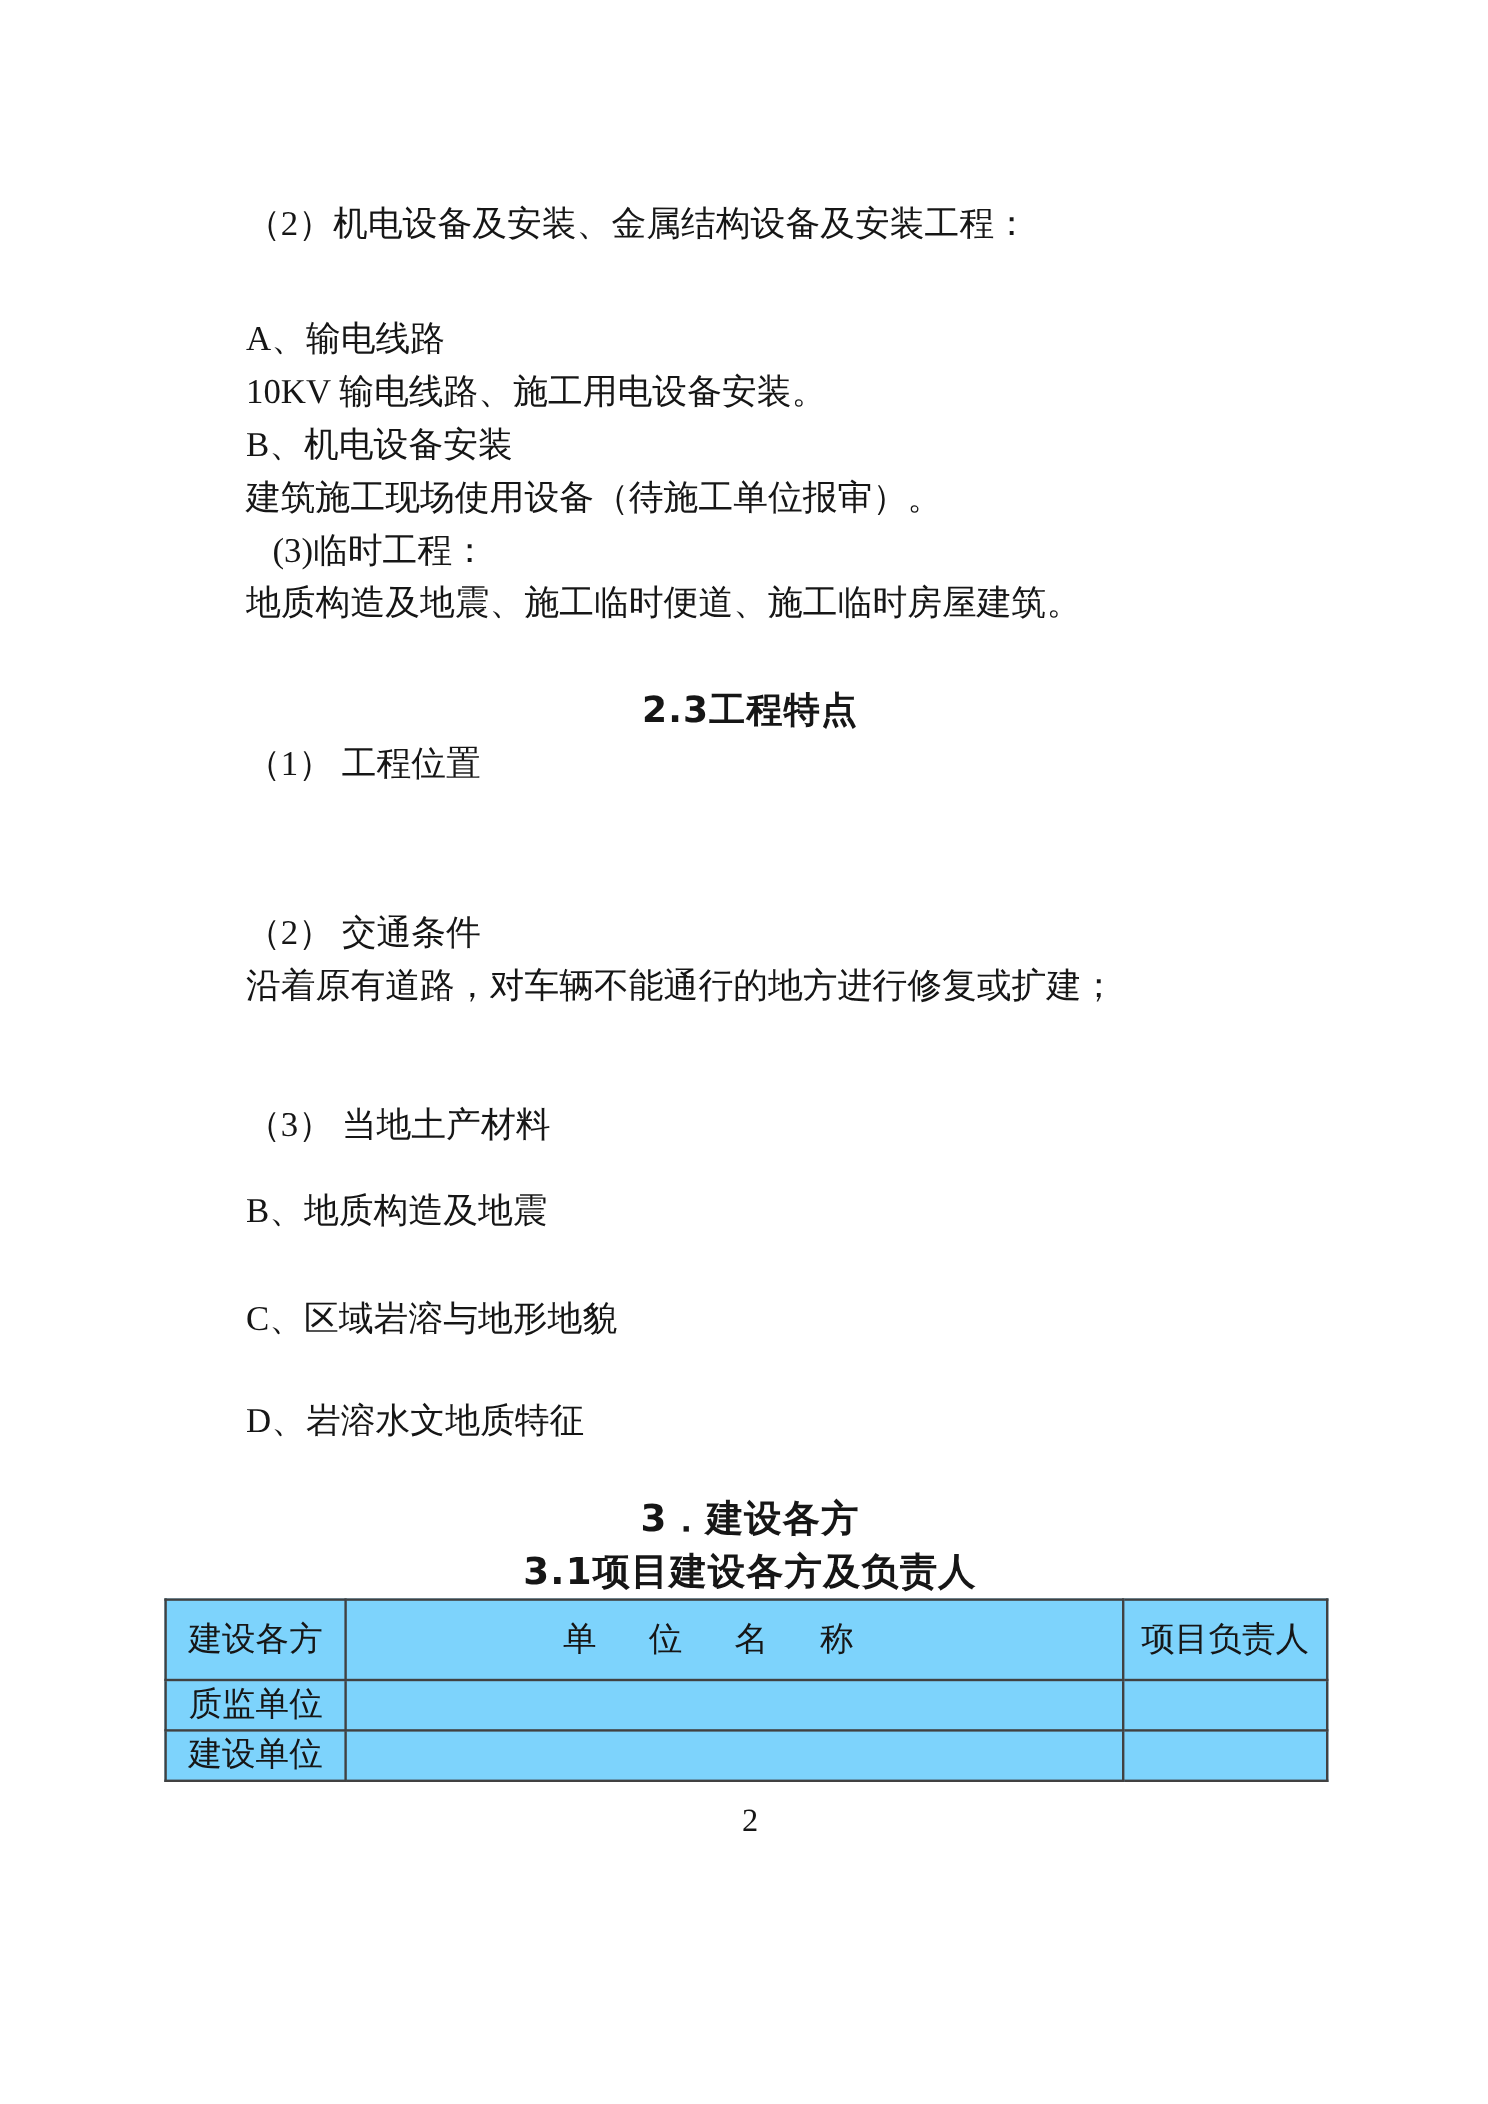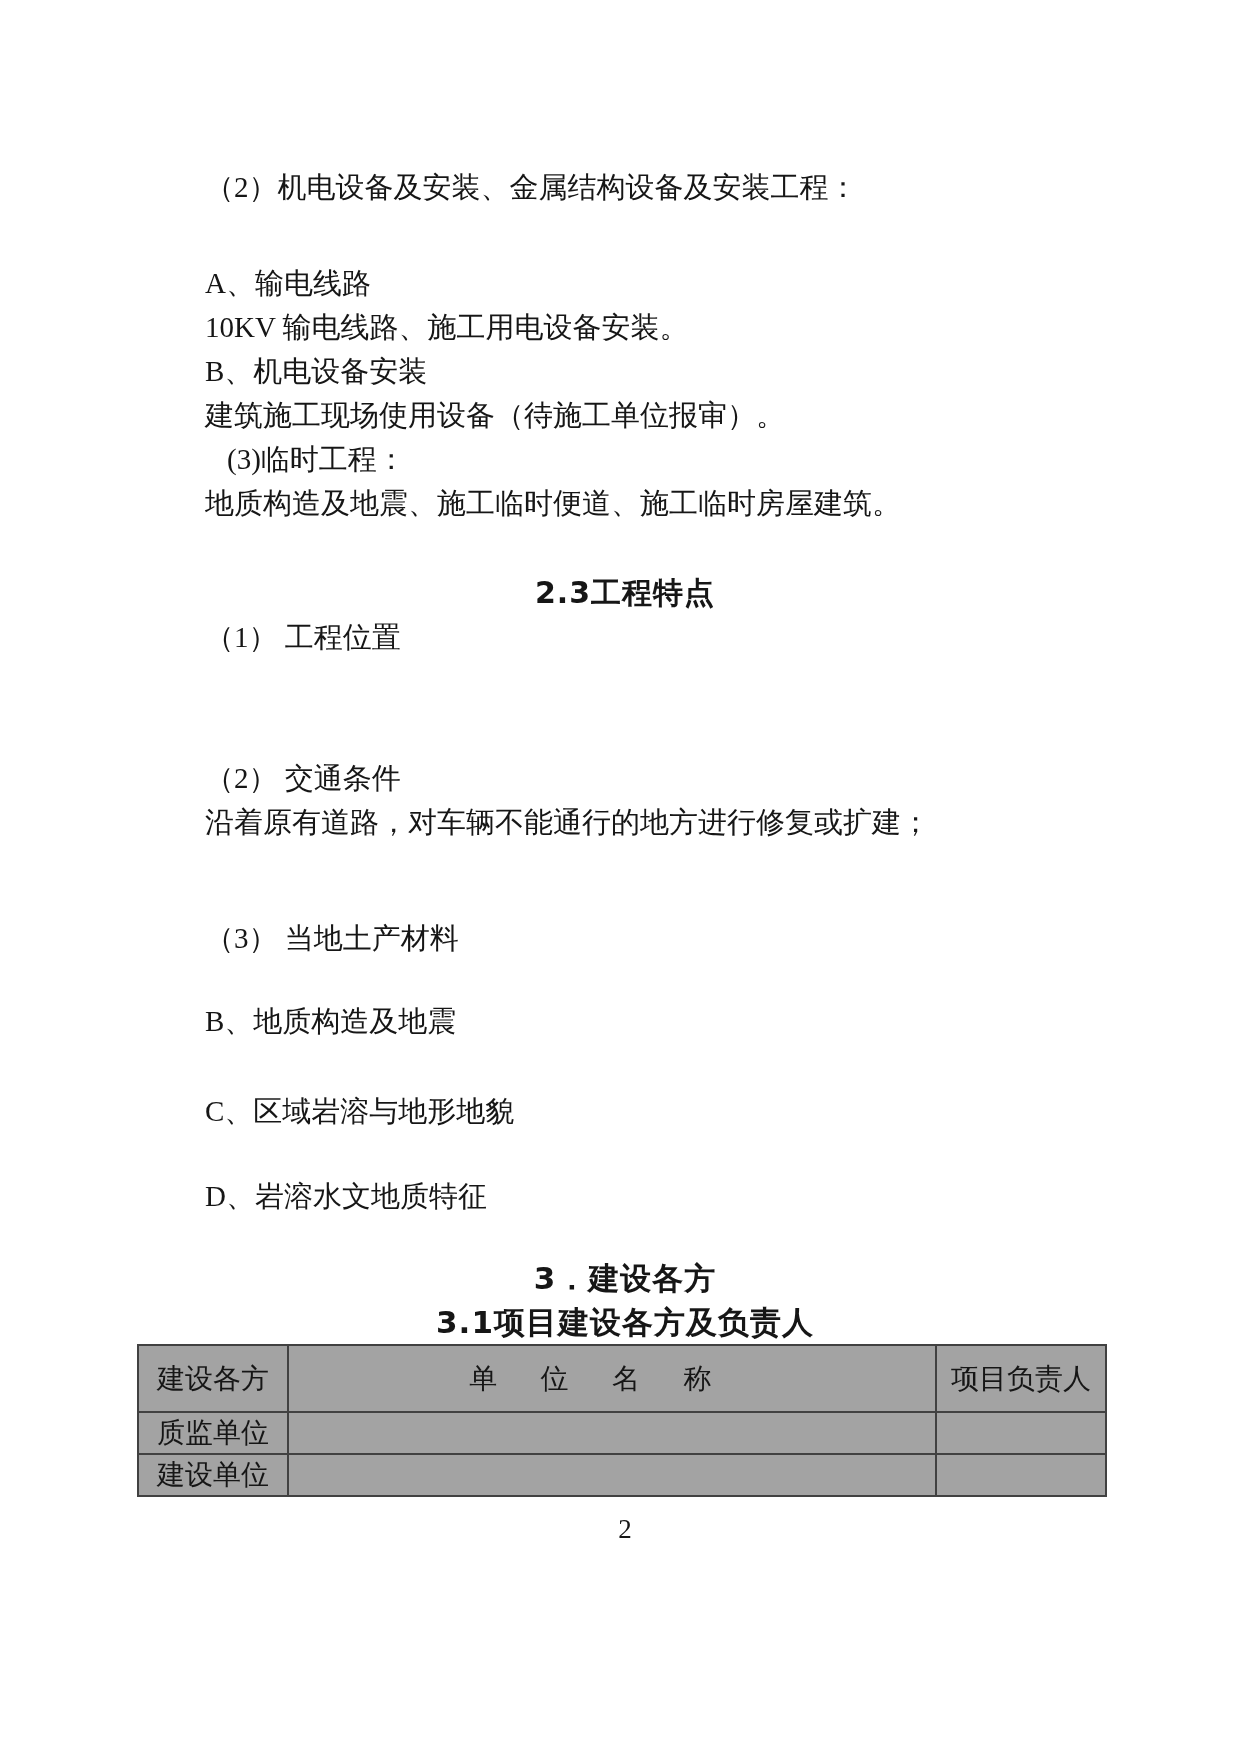--- a/index.html
+++ b/index.html
@@ -25,34 +25,34 @@
   h2.sec {
     font-family:"DejaVu Sans","Liberation Sans",sans-serif;
     font-weight:bold;
     font-size:30px;
     line-height:44px;
     letter-spacing:1px;
     text-align:center;
   }
   h2.lg { font-size:31px; }
 
-  .mt-39 { margin-top:39px; }
+  .mt-39 { margin-top:27px; }
   .mt-41 { margin-top:41px; }
   .mt-46 { margin-top:46px; }
   .mt-52 { margin-top:52px; }
   .mt-72 { margin-top:72px; }
   .mt-89 { margin-top:38px; }
   .mt-97 { margin-top:97px; }
 
   table.parties {
     border-collapse:collapse;
     table-layout:fixed;
     margin-left:-11px;
     width:968px;
-    background:#a3a3a3;
+    background:#7dd3fc;
   }
   table.parties td {
     border:2px solid #414141;
     text-align:center;
     vertical-align:middle;
     font-size:28px;
     line-height:34px;
     overflow:hidden;
   }
   table.parties col.c1 { width:150px; }

